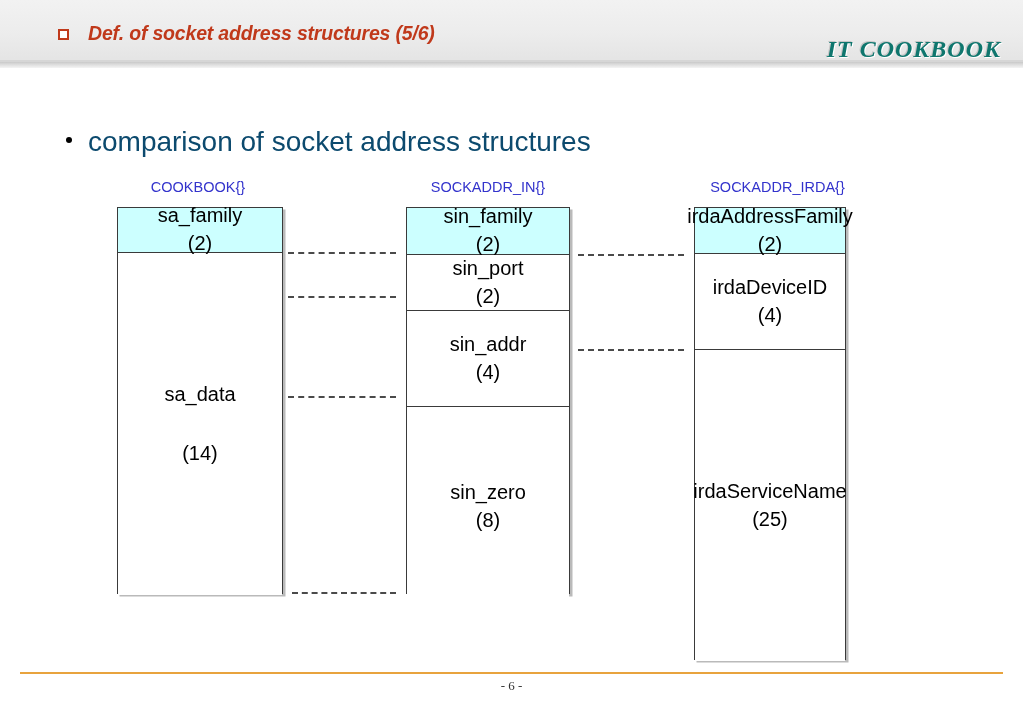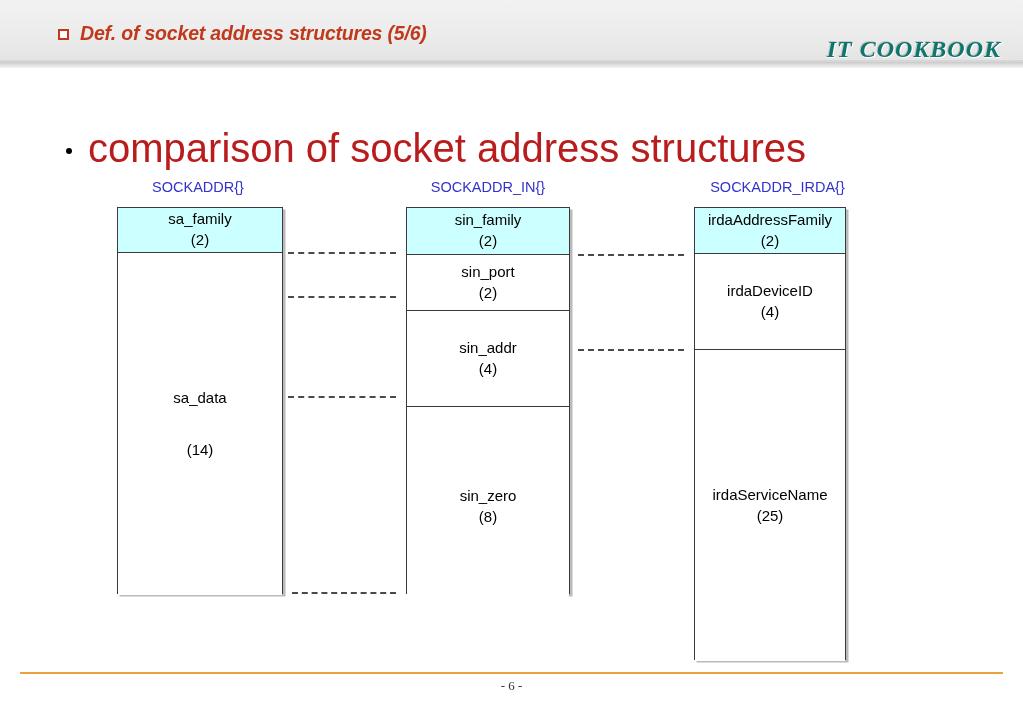--- a/index.html
+++ b/index.html
@@ -36,21 +36,21 @@
     width: 1023px;
     height: 2px;
     background: #d6d6d6;
   }
   .title-row {
     position: absolute;
     left: 58px;
     top: 22px;
     display: flex;
     align-items: center;
-    gap: 11px;
+    gap: 19px;
   }
   .bullet-square {
     width: 11px;
     height: 11px;
     border: 2px solid #C0391B;
     box-sizing: border-box;
     background: #ffffff;
     position: relative;
     top: 1px;
   }
@@ -88,22 +88,22 @@
   .heading-dot {
     width: 6px;
     height: 6px;
     border-radius: 50%;
     background: #000000;
     position: relative;
     top: -8px;
     flex: none;
   }
   .heading-text {
-    font-size: 40px;
-    color: #b91c1c;
+    font-size: 28px;
+    color: #0c4a6e;
     white-space: nowrap;
   }
 
   
   .diagram { position: absolute; left: 0; top: 0; width: 1023px; height: 708px; }
 
   .col-label {
     position: absolute;
     font-size: 14.5px;
     color: #3333CC;
@@ -117,21 +117,21 @@
     border: 1.5px solid #3a3a3a;
     background: #ffffff;
     box-shadow: 2.5px 2.5px 0 rgba(130,130,130,0.55);
   }
   .field {
     box-sizing: border-box;
     display: flex;
     flex-direction: column;
     align-items: center;
     justify-content: center;
-    font-size: 15px;
+    font-size: 20px;
     color: #000000;
     line-height: 1.38;
     border-bottom: 1.5px solid #3a3a3a;
     background: #ffffff;
   }
   .field:last-child { border-bottom: none; }
   .field.cyan { background: #CCFFFF; }
   .field .fname { white-space: nowrap; }
   .field .fsize { white-space: nowrap; }
 
@@ -173,21 +173,21 @@
   <span class="header-title">Def. of socket address structures (5/6)</span>
 </div>
 <div class="logo">IT COOKBOOK</div>
 
 <div class="main-heading">
   <span class="heading-dot"></span>
   <span class="heading-text">comparison of socket address structures</span>
 </div>
 
 <div class="diagram" id="diagram-root">
-    <div class="col-label" style="left: 136px; top: 179px; width: 124px;">SOCKADDR{}</div>
+    <div class="col-label" style="left: 136px; top: 179px; width: 124px;">COOKBOOK{}</div>
     <div class="struct" style="left: 117px; top: 207px; width: 166px; height: 387px;">
       <div class="field cyan" style="height: 45px;">
         <span class="fname">sa_family</span>
         <span class="fsize">(2)</span>
       </div>
       <div class="field" style="height: 342px; gap: 31px;">
         <span class="fname">sa_data</span>
         <span class="fsize">(14)</span>
       </div>
     </div>

